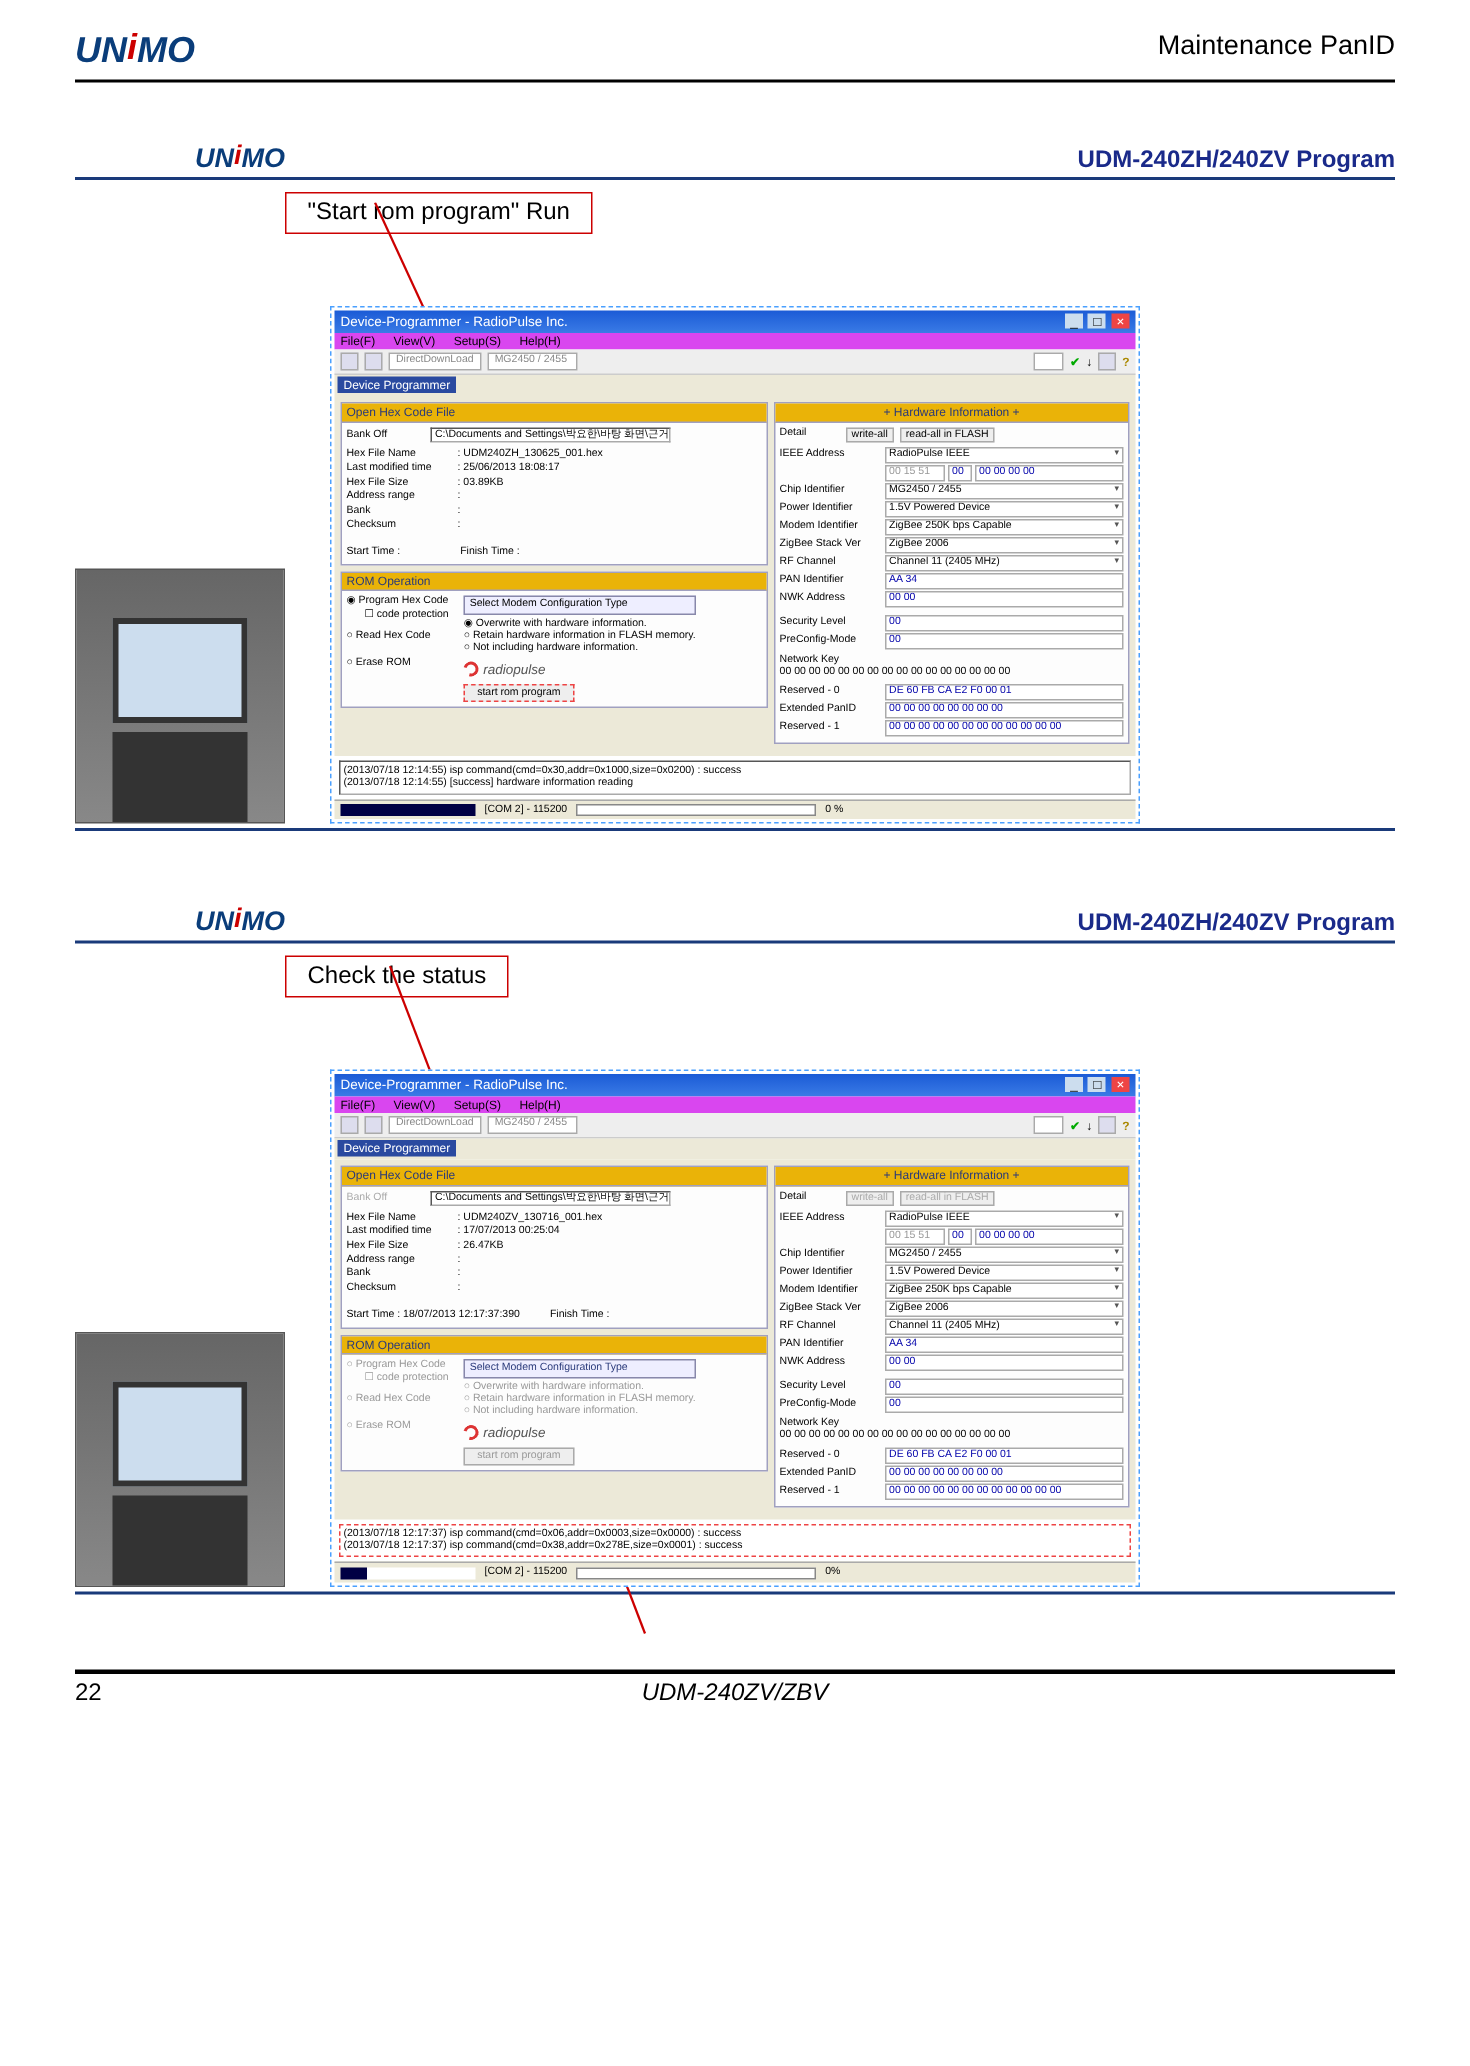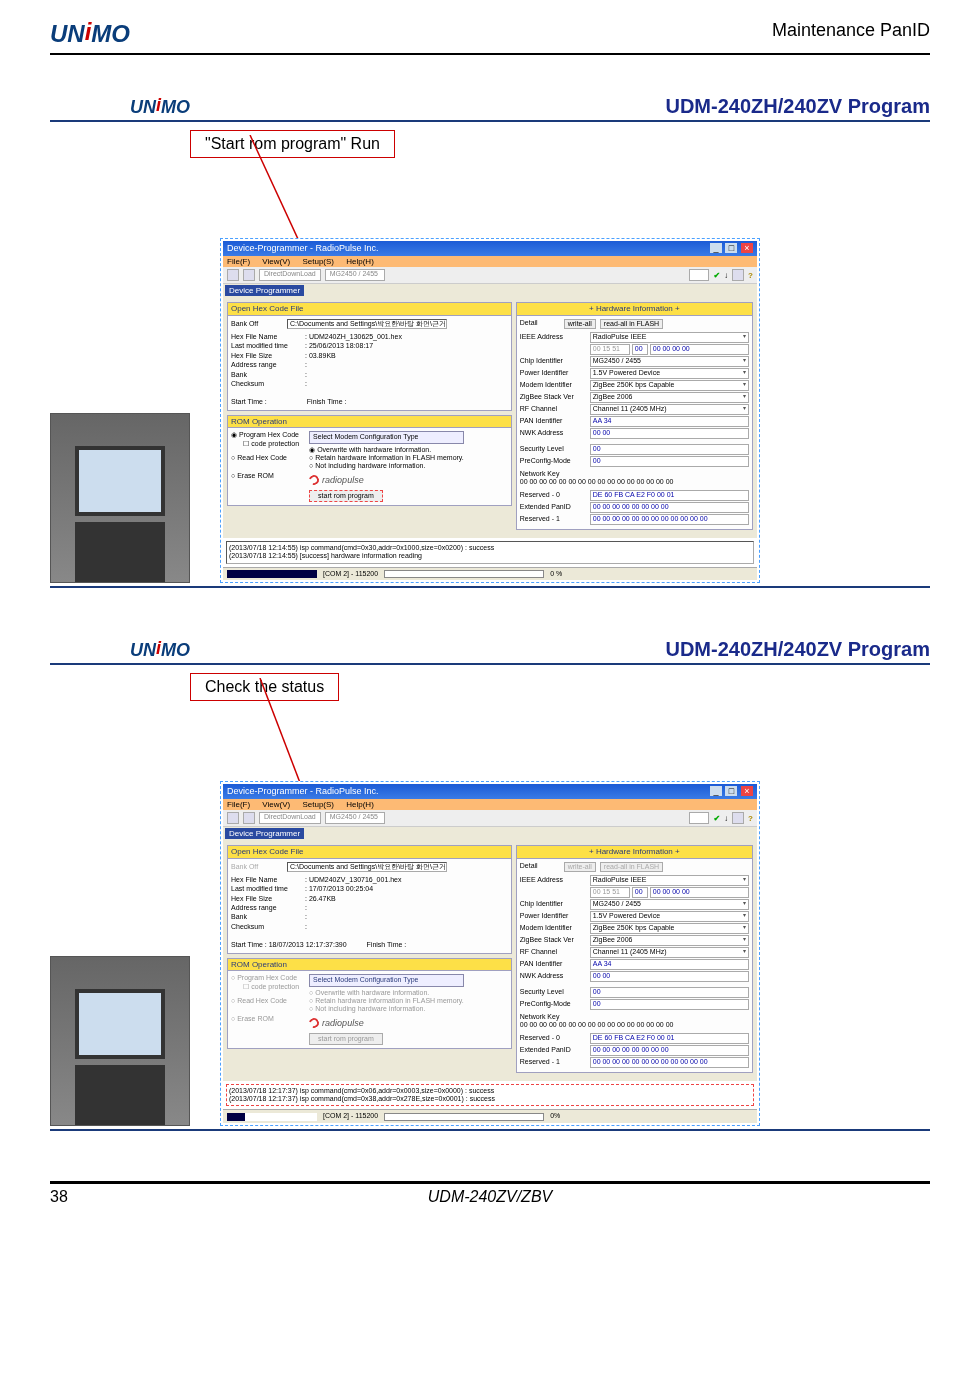--- a/index.html
+++ b/index.html
@@ -43,35 +43,35 @@
 .small-logo {
   font-weight: bold;
   font-style: italic;
   font-size: 18px;
   color: #0a3d7a;
   margin-left: 80px;
 }
 .program-title {
   font-weight: bold;
   color: #1a2a8a;
-  font-size: 20px;
+  font-size: 16px;
   margin-left: auto;
 }
 .callout {
   border: 1.5px solid #cc0000;
   padding: 4px 14px;
   font-size: 16px;
   display: inline-block;
   background: #fff;
   position: relative;
   margin-left: 140px;
 }
 .diagram-area {
   position: relative;
-  margin-top: 80px;
+  margin-top: 48px;
   margin-left: 0;
   display: flex;
   align-items: flex-end;
   gap: 30px;
 }
 .pc-placeholder {
   width: 140px;
   height: 170px;
   background: linear-gradient(#666,#888);
   border: 1px solid #555;
@@ -98,30 +98,30 @@
   color: #fff;
   padding: 2px 4px;
   display: flex;
   justify-content: space-between;
   font-size: 9px;
 }
 .title-btns span {
   display:inline-block;width:12px;height:10px;background:#cde;color:#000;text-align:center;margin-left:1px;
 }
 .title-btns .close { background:#e44; color:#fff;}
-.menu-bar { background:#fdba74; padding:1px 4px; font-size:8px; }
+.menu-bar { background:#d946ef; padding:1px 4px; font-size:8px; }
 .menu-bar span { margin-right:10px; }
 .toolbar { background:#eee; padding:2px 4px; display:flex; gap:4px; align-items:center; border-bottom:1px solid #ccc;}
 .toolbar .sel { border:1px solid #aaa; background:#fff; padding:0 4px; font-size:7px; min-width:60px; height:12px; color:#888;}
 .toolbar .ico { width:12px;height:12px;background:#dde;border:1px solid #aaa; }
 .window-body { display:flex; gap:4px; padding:4px; background:#ece9d8;}
 .left-pane { flex:1.2; }
 .right-pane { flex:1; }
 .panel { border:1px solid #a0a0c0; background:#fdfdfd; margin-bottom:4px; }
-.panel-title { background:#fde047; color:#2a3a7a; font-size:8px; padding:1px 3px; border-bottom:1px solid #a0a0c0;}
+.panel-title { background:#eab308; color:#2a3a7a; font-size:8px; padding:1px 3px; border-bottom:1px solid #a0a0c0;}
 .panel-body { padding:3px; font-size:7px; }
 .file-path { background:#fff; border:1px inset #aaa; padding:0 2px; display:inline-block; width:160px; overflow:hidden; white-space:nowrap; font-size:7px;}
 .kv { display:flex; gap:4px; margin-bottom:1px;}
 .kv .k { width:70px; }
 .rom-row { display:flex; gap:10px;}
 .rom-col { font-size:7px; }
 .rom-col.disabled { color:#999; }
 .rom-btn { border:1px dashed #e44; padding:1px 8px; font-size:7px; background:#eee; display:inline-block; margin-top:2px;}
 .rom-btn.gray { border:1px solid #aaa; color:#999;}
 .rp-logo { display:flex;align-items:center;gap:3px;font-style:italic;color:#555;font-size:9px;margin:4px 0 2px;}
@@ -582,16 +582,16 @@
         <span>[COM 2] - 115200</span>
         <span class="pct-bar"></span>
         <span>0%</span>
       </div>
     </div>
   </div>
   <div class="bottom-rule"></div>
 </div>
 
 <div class="footer">
-  <span>38</span>
+  <span>22</span>
   <span class="model">UDM-240ZV/ZBV</span>
   <span></span>
 </div>
 
 </body></html>

